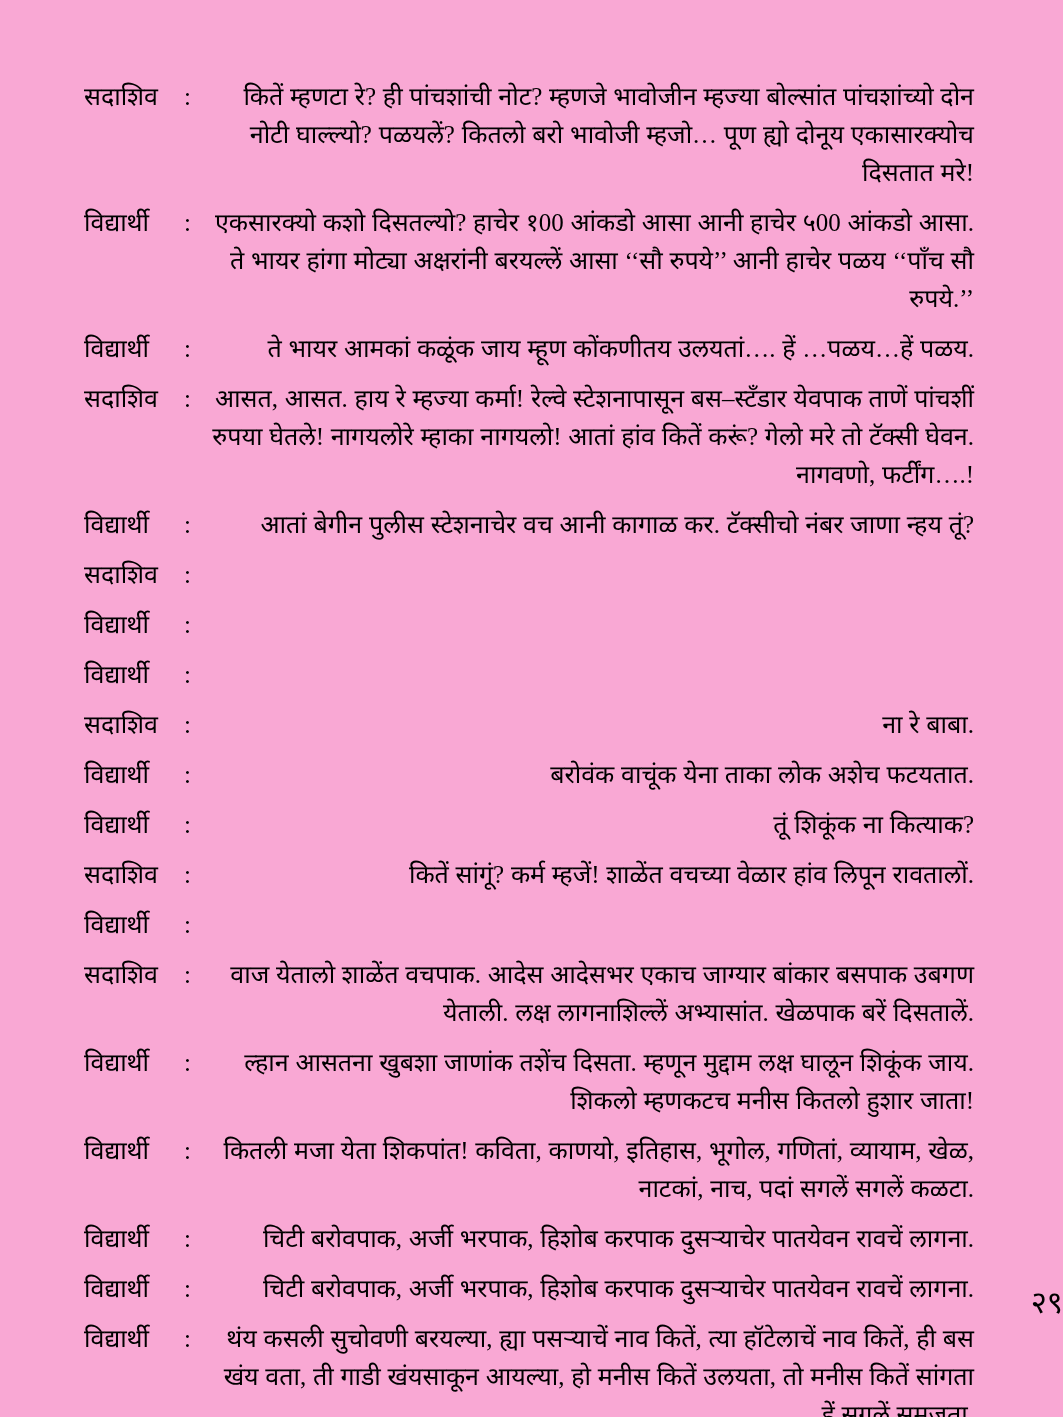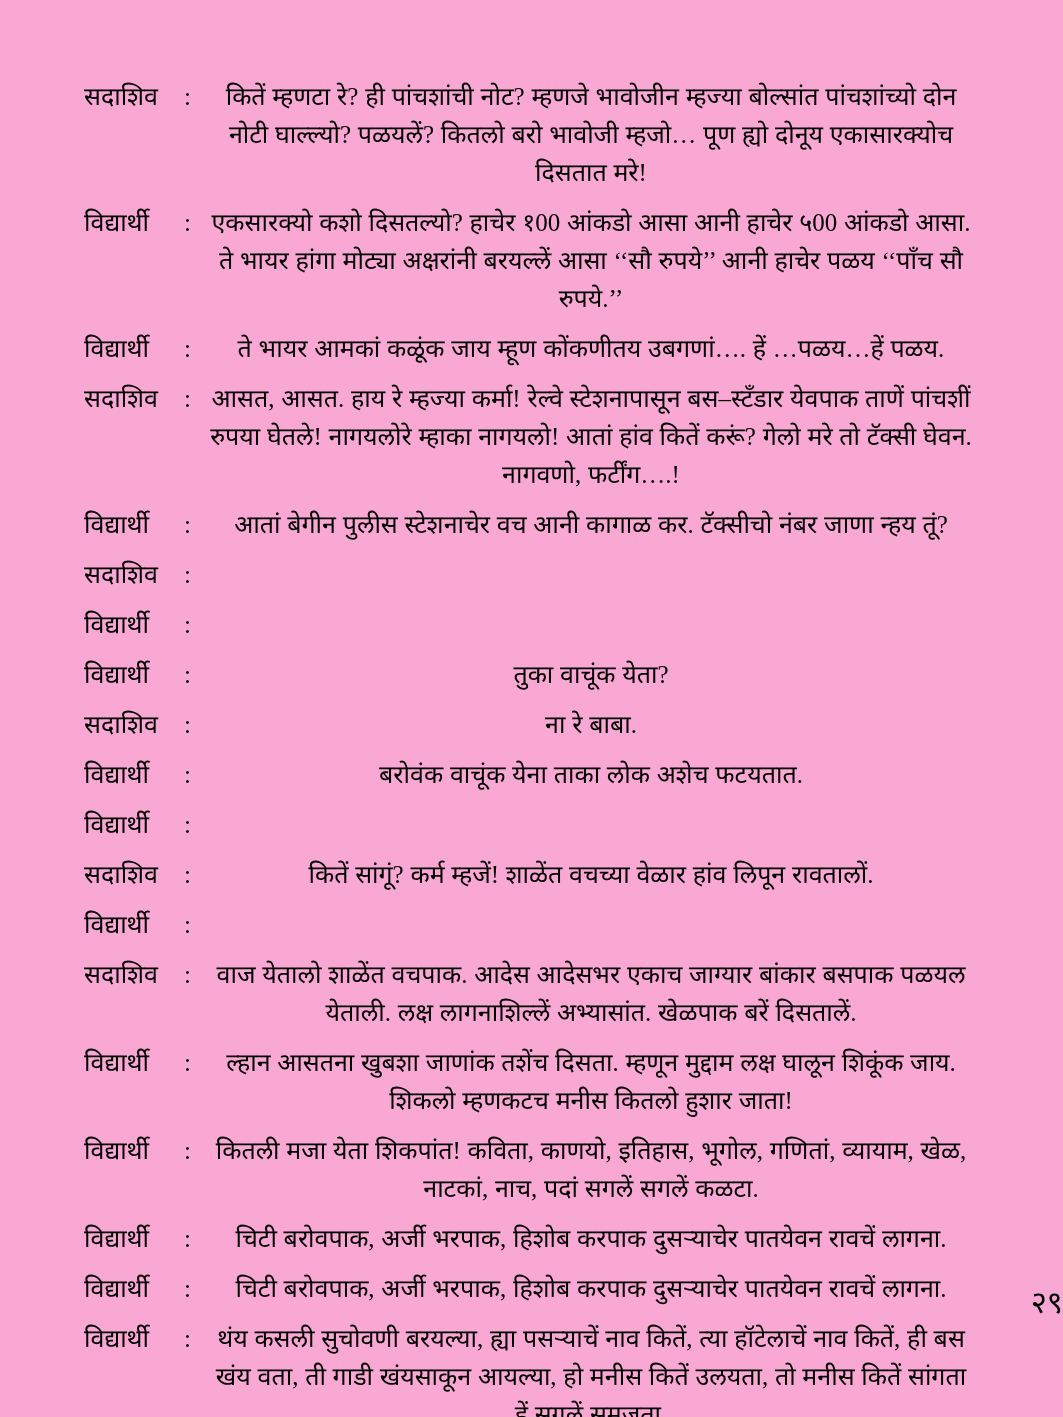--- a/index.html
+++ b/index.html
@@ -43,21 +43,21 @@
     flex: 0 0 auto;
     width: 22px;
     font-size: 25px;
     line-height: 38px;
     text-align: left;
   }
   .dialogue-text {
     flex: 1 1 auto;
     font-size: 25px;
     line-height: 38px;
-    text-align: center;
+    text-align: right;
     word-spacing: 0.5px;
     padding-left: 2px;
   }
   .page-number {
     position: absolute;
     left: 0;
     right: 0;
     top: 1288px;
     text-align: right;
     font-size: 31px;
@@ -84,21 +84,21 @@
 
     <div class="dialogue-row">
       <div class="speaker-name">विद्यार्थी</div>
       <div class="speaker-colon">:</div>
       <div class="dialogue-text">एकसारक्यो कशो दिसतल्यो? हाचेर १00 आंकडो आसा आनी हाचेर ५00 आंकडो आसा. ते भायर हांगा मोट्या अक्षरांनी बरयल्लें आसा ‘‘सौ रुपये’’ आनी हाचेर पळय ‘‘पाँच सौ रुपये.’’</div>
     </div>
 
     <div class="dialogue-row">
       <div class="speaker-name">विद्यार्थी</div>
       <div class="speaker-colon">:</div>
-      <div class="dialogue-text">ते भायर आमकां कळूंक जाय म्हूण कोंकणीतय उबगणां…. हें …पळय…हें पळय.</div>
+      <div class="dialogue-text">ते भायर आमकां कळूंक जाय म्हूण कोंकणीतय उलयतां…. हें …पळय…हें पळय.</div>
     </div>
 
     <div class="dialogue-row">
       <div class="speaker-name">सदाशिव</div>
       <div class="speaker-colon">:</div>
       <div class="dialogue-text">आसत, आसत. हाय रे म्हज्या कर्मा! रेल्वे स्टेशनापासून बस–स्टँडार येवपाक ताणें पांचशीं रुपया घेतले! नागयलोरे म्हाका नागयलो! आतां हांव कितें करूं? गेलो मरे तो टॅक्सी घेवन. नागवणो, फर्टींग….!</div>
     </div>
 
     <div class="dialogue-row">
       <div class="speaker-name">विद्यार्थी</div>
@@ -112,55 +112,55 @@
     </div>
 
     <div class="dialogue-row">
       <div class="speaker-name">विद्यार्थी</div>
       <div class="speaker-colon">:</div>
     </div>
 
     <div class="dialogue-row">
       <div class="speaker-name">विद्यार्थी</div>
       <div class="speaker-colon">:</div>
-      <div class="dialogue-text">तुका वाचूंक येता?</div>
     </div>
 
     <div class="dialogue-row">
       <div class="speaker-name">सदाशिव</div>
       <div class="speaker-colon">:</div>
       <div class="dialogue-text">ना रे बाबा.</div>
     </div>
 
     <div class="dialogue-row">
       <div class="speaker-name">विद्यार्थी</div>
       <div class="speaker-colon">:</div>
       <div class="dialogue-text">बरोवंक वाचूंक येना ताका लोक अशेच फटयतात.</div>
     </div>
 
     <div class="dialogue-row">
       <div class="speaker-name">विद्यार्थी</div>
       <div class="speaker-colon">:</div>
+      <div class="dialogue-text">तूं शिकूंक ना कित्याक?</div>
     </div>
 
     <div class="dialogue-row">
       <div class="speaker-name">सदाशिव</div>
       <div class="speaker-colon">:</div>
       <div class="dialogue-text">कितें सांगूं? कर्म म्हजें! शाळेंत वचच्या वेळार हांव लिपून रावतालों.</div>
     </div>
 
     <div class="dialogue-row">
       <div class="speaker-name">विद्यार्थी</div>
       <div class="speaker-colon">:</div>
     </div>
 
     <div class="dialogue-row">
       <div class="speaker-name">सदाशिव</div>
       <div class="speaker-colon">:</div>
-      <div class="dialogue-text">वाज येतालो शाळेंत वचपाक. आदेस आदेसभर एकाच जाग्यार बांकार बसपाक पळयल येताली. लक्ष लागनाशिल्लें अभ्यासांत. खेळपाक बरें दिसतालें.</div>
+      <div class="dialogue-text">वाज येतालो शाळेंत वचपाक. आदेस आदेसभर एकाच जाग्यार बांकार बसपाक उबगण येताली. लक्ष लागनाशिल्लें अभ्यासांत. खेळपाक बरें दिसतालें.</div>
     </div>
 
     <div class="dialogue-row">
       <div class="speaker-name">विद्यार्थी</div>
       <div class="speaker-colon">:</div>
       <div class="dialogue-text">ल्हान आसतना खुबशा जाणांक तशेंच दिसता. म्हणून मुद्दाम लक्ष घालून शिकूंक जाय. शिकलो म्हणकटच मनीस कितलो हुशार जाता!</div>
     </div>
 
     <div class="dialogue-row">
       <div class="speaker-name">विद्यार्थी</div>

